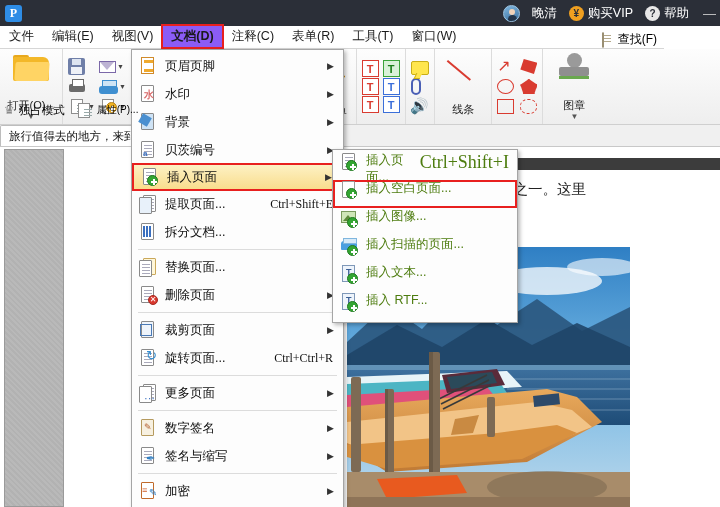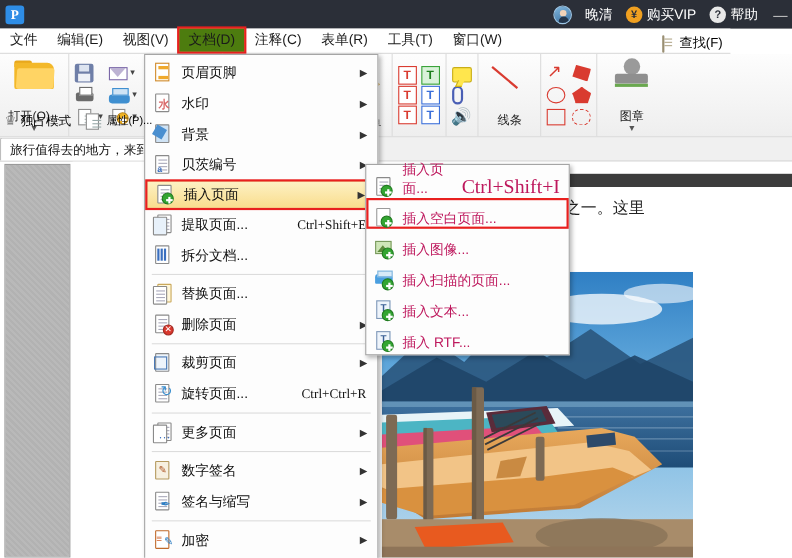--- a/index.html
+++ b/index.html
@@ -55,22 +55,22 @@
   .menubar {
     position: absolute; left: 0; top: 26px; width: 664px; height: 23px;
     background: #ffffff; border-bottom: 1px solid #d6d6d6;
     display: flex; align-items: flex-end;
   }
   .menu-item {
     padding: 3px 9px; font-size: 12.5px; color: #1a1a1a; white-space: nowrap;
     font-family: "Liberation Sans", sans-serif;
   }
   .menu-item.active {
-    background: #4d7c0f; border: 1px solid #c8a44a; padding: 2px 8px;
-    outline: 2px solid #e8201f; outline-offset: -1px;
+    background: #8b5cf6; border: 1px solid #c8a44a; padding: 2px 8px;
+    outline: 2px solid #e8201f; outline-offset: -1px; font-weight: bold;
   }
   .menubar .right { margin-left: auto; display:flex; align-items:center; gap:3px; padding-right: 7px;}
   .find-icon { width: 13px; height: 14px; position: relative; }
   .doc-glyph {
     width: 11px; height: 13px; background: #fff;
     border: 1px solid #9a8f73; border-radius: 1px; position: relative;
   }
   .doc-glyph::after {
     content:""; position:absolute; left:1.5px; top:2px; width:7px; height:1px;
     background:#b4a98c; box-shadow: 0 3px 0 #b4a98c, 0 6px 0 #b4a98c;
@@ -149,21 +149,21 @@
   .sep { height:1px; background:#dcdcdc; margin:3px 6px; }
   .mrow.highlight {
     background: linear-gradient(#fdf1c4,#f9dd8d);
     border:1px solid #e0b755;
     outline: 2px solid #e8201f; outline-offset: -1px;
     margin: 0 1px; height:26px;
   }
 
   
   #insertSub { left:332px; top:149px; width:186px; }
-  .srow { position:relative; height:28px; display:flex; align-items:flex-end; padding-left:6px; font-size:12.5px; color:#be185d;}
+  .srow { position:relative; height:28px; display:flex; align-items:flex-start; padding-left:6px; font-size:12.5px; color:#4d7c0f;}
   .srow .mi{ width:20px; height:20px; margin-right:7px; position:relative; flex:none;}
   .srow .shortcut { margin-left:auto; padding-right:8px; font-size:18px; font-family:"Liberation Serif", serif;}
   .srow.boxed { outline:2px solid #e8201f; outline-offset:-2px; }
 
   
   .pg { position:absolute; left:3px; top:1px; width:13px; height:17px; background:#fff; border:1px solid #8a8a8a; border-radius:1px;}
   .pg.lines::after{content:"";position:absolute;left:2px;top:3px;width:8px;height:1px;background:#aab; box-shadow:0 3px 0 #aab,0 6px 0 #aab,0 9px 0 #aab;}
   .plus {
     position:absolute; right:0px; bottom:0px; width:11px; height:11px; border-radius:50%;
     background:#33a532; border:1px solid #1f7a1e;

